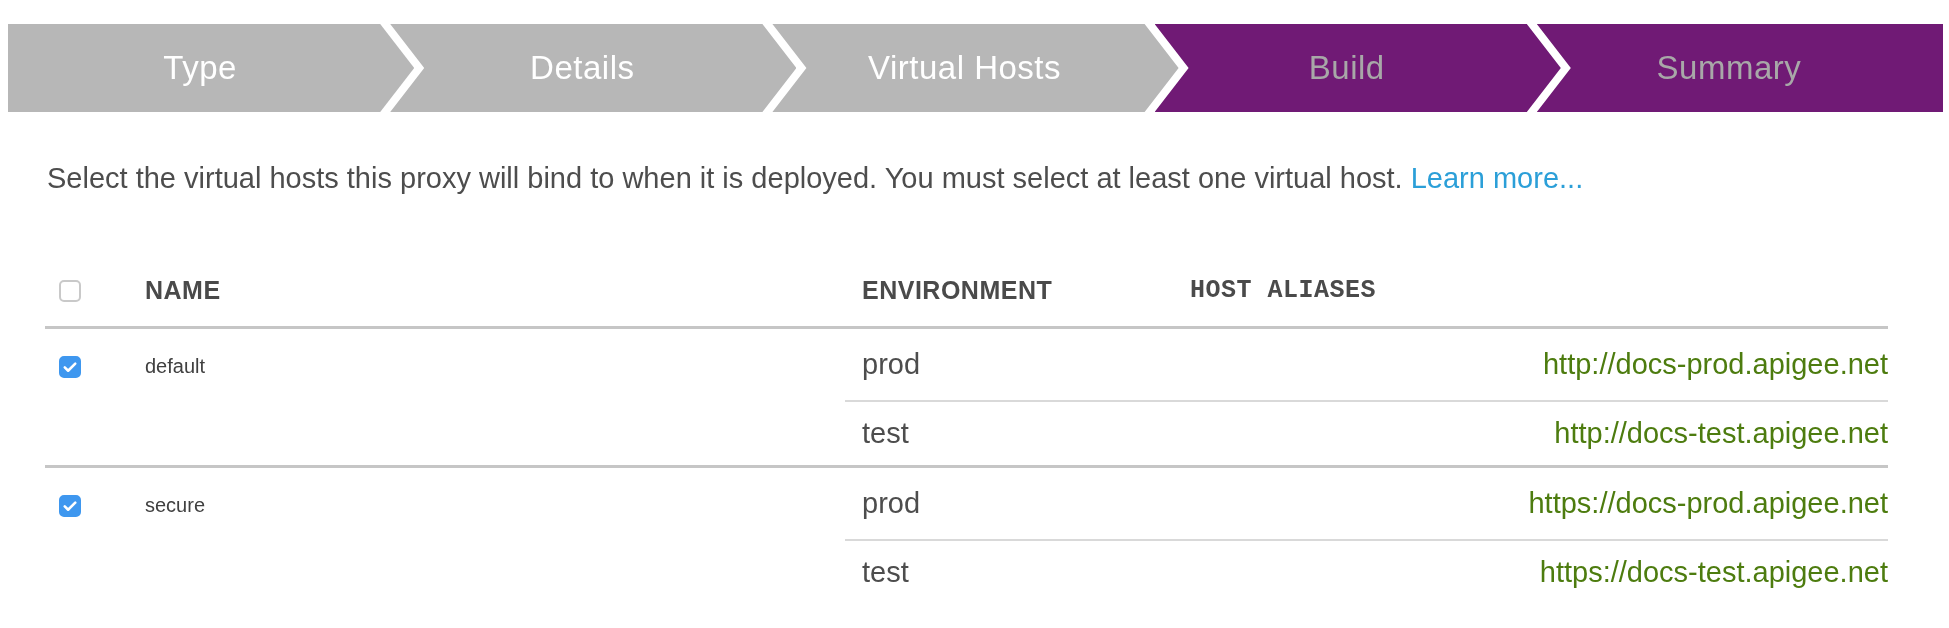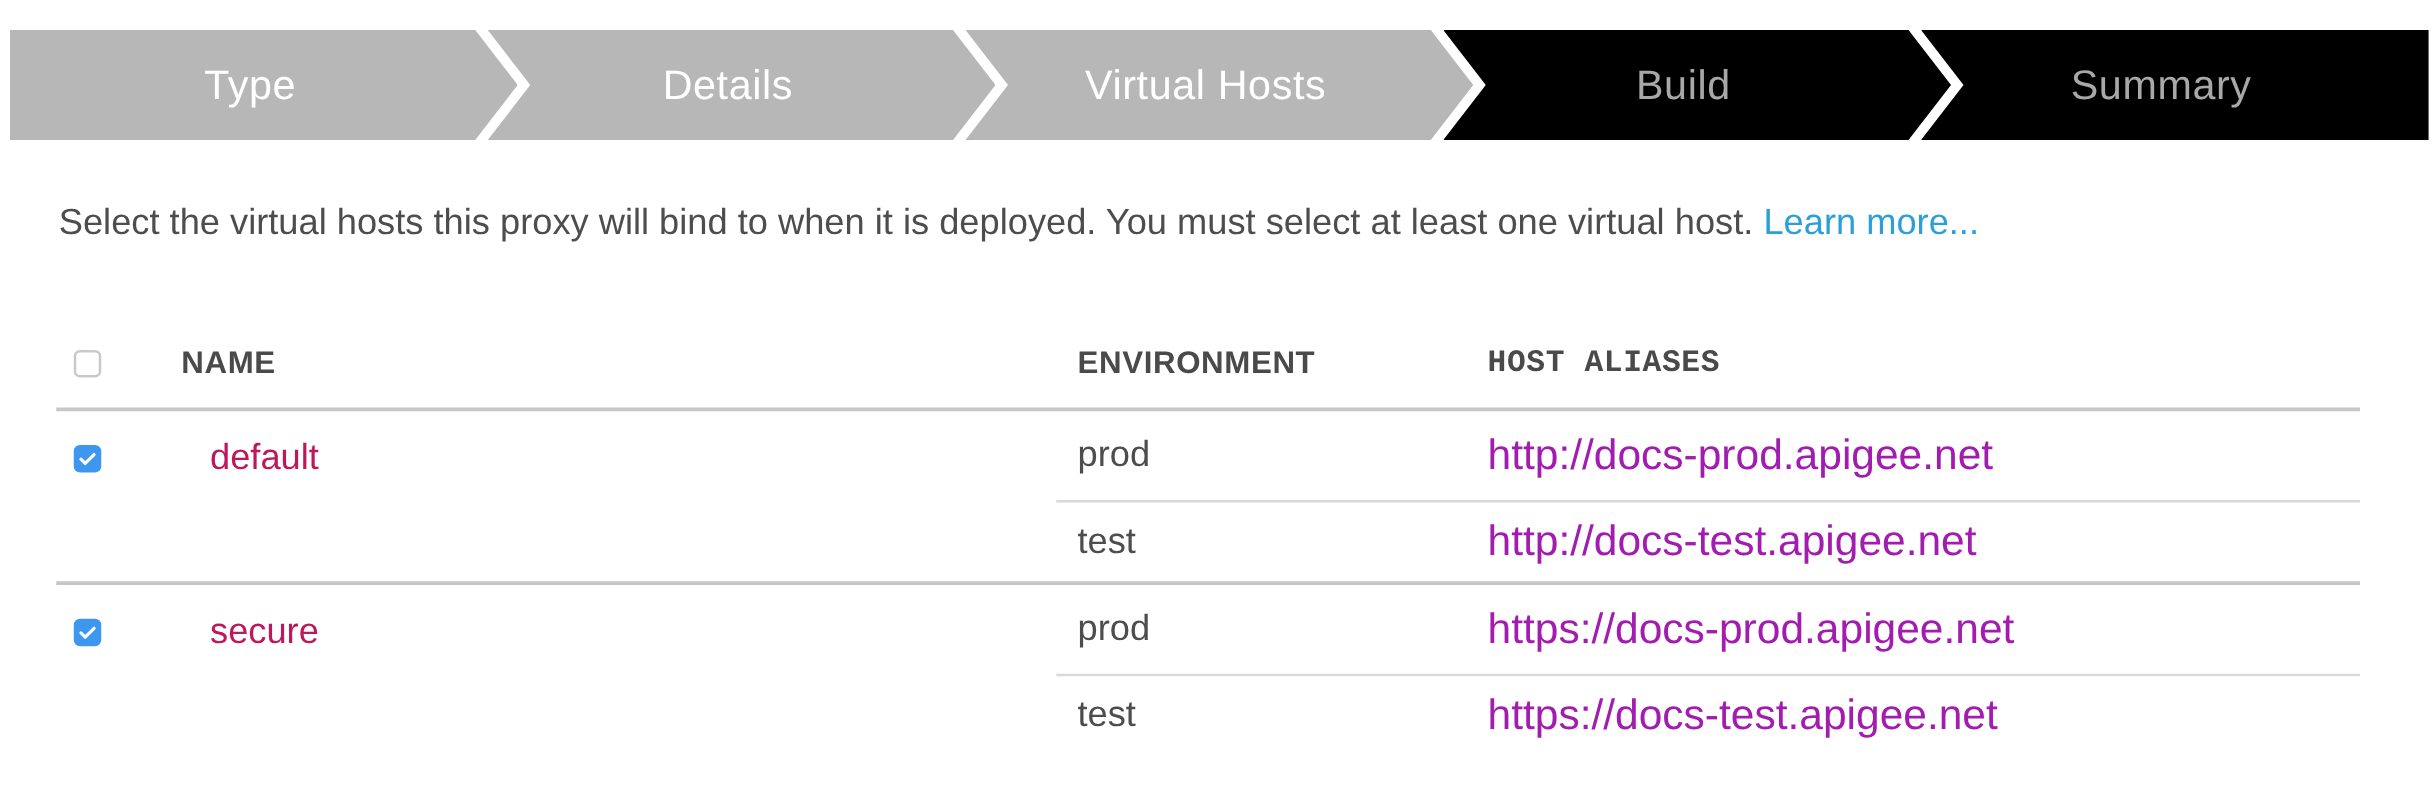--- a/index.html
+++ b/index.html
@@ -26,21 +26,21 @@
     cursor:default;
   }
   .wizard-step.first {
     margin-left:0;
     clip-path: polygon(0 0, calc(100% - 34px) 0, 100% 50%, calc(100% - 34px) 100%, 0 100%);
   }
   .wizard-step.last {
     clip-path: polygon(0 0, 100% 0, 100% 100%, 0 100%, 34px 50%);
   }
   .wizard-step.active   { background:#b7b7b7; color:#ffffff; }
-  .wizard-step.inactive { background:#000000; color:#a8a8a8; }
+  .wizard-step.inactive { background:#701a75; color:#a8a8a8; }
 
   
   .description {
     position:absolute; left:47px; top:158px; right:40px;
     font-size:29px; line-height:40px; color:#4d4d4d;
     white-space:nowrap;
   }
   .learn-more { color:#2b9fd8; text-decoration:none; cursor:pointer; }
 
   
@@ -61,27 +61,27 @@
   .th-host { flex:1;font-family:Liberation Mono, monospace; }
 
   .main-row { display:flex; border-bottom:3px solid #c6c6c6; }
   .main-row.last { border-bottom:none; }
 
   .row-left {
     width:800px; height:75px;
     display:flex; align-items:center;
     align-self:flex-start;
   }
-  .name { margin-left:87px; font-size:29px; color:#be185d; }
+  .name { margin-left:64px; font-size:20px; color:#404040; }
 
   .subrows { flex:1 1 0; display:flex; flex-direction:column; }
   .sub-row { height:63px; display:flex; align-items:center; }
   .sub-row:not(:last-child) { height:73px; border-bottom:2px solid #d9d9d9; }
   .env  { width:345px; padding-left:17px; font-size:29px; color:#4d4d4d; }
-  .host { flex:1; font-size:34px; color:#a21caf; }
+  .host { flex:1; font-size:29px; color:#4d7c0f;text-align:right; }
 
   
   .checkbox {
     width:22px; height:22px; margin-left:14px; flex:0 0 auto;
     border-radius:5px;
     border:2px solid #c9c9c9; background:#ffffff;
     display:flex; align-items:center; justify-content:center;
     cursor:pointer;
   }
   .checkbox svg { display:none; width:18px; height:18px; }

